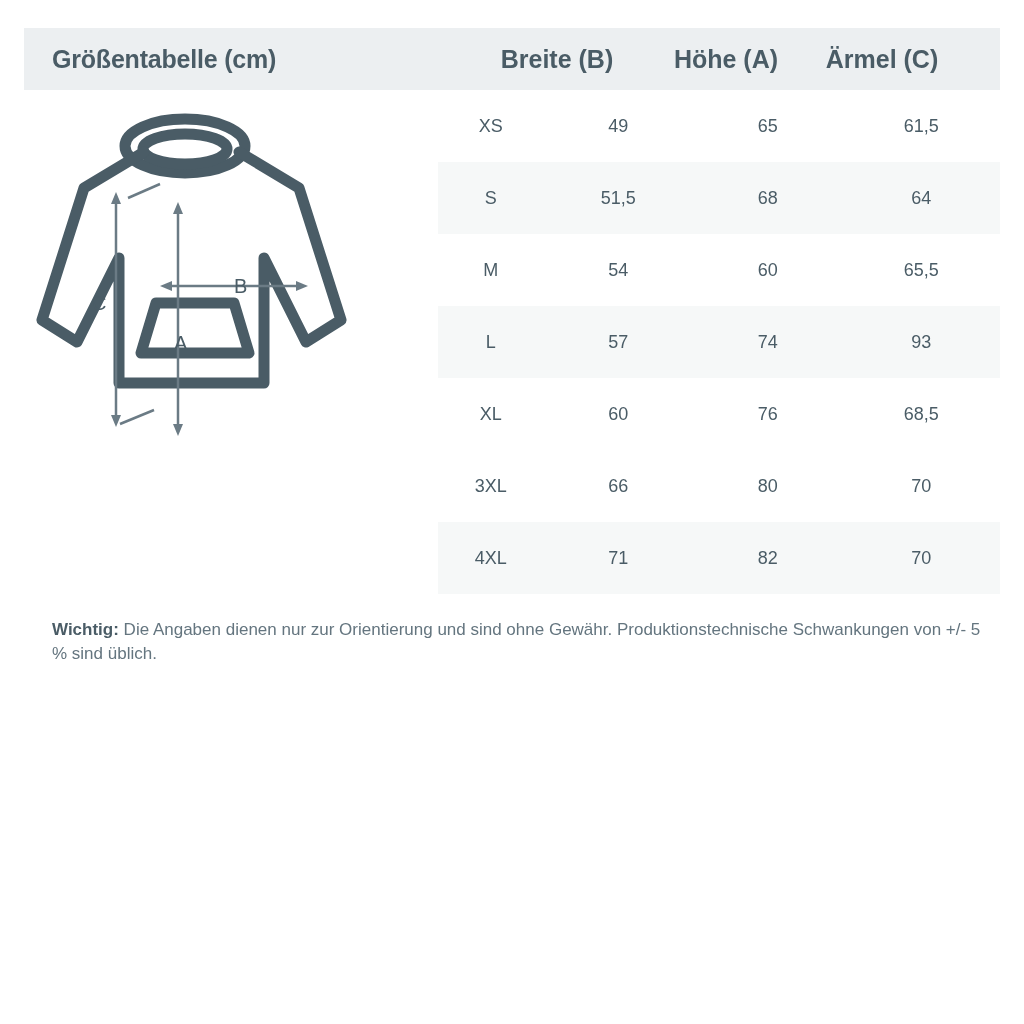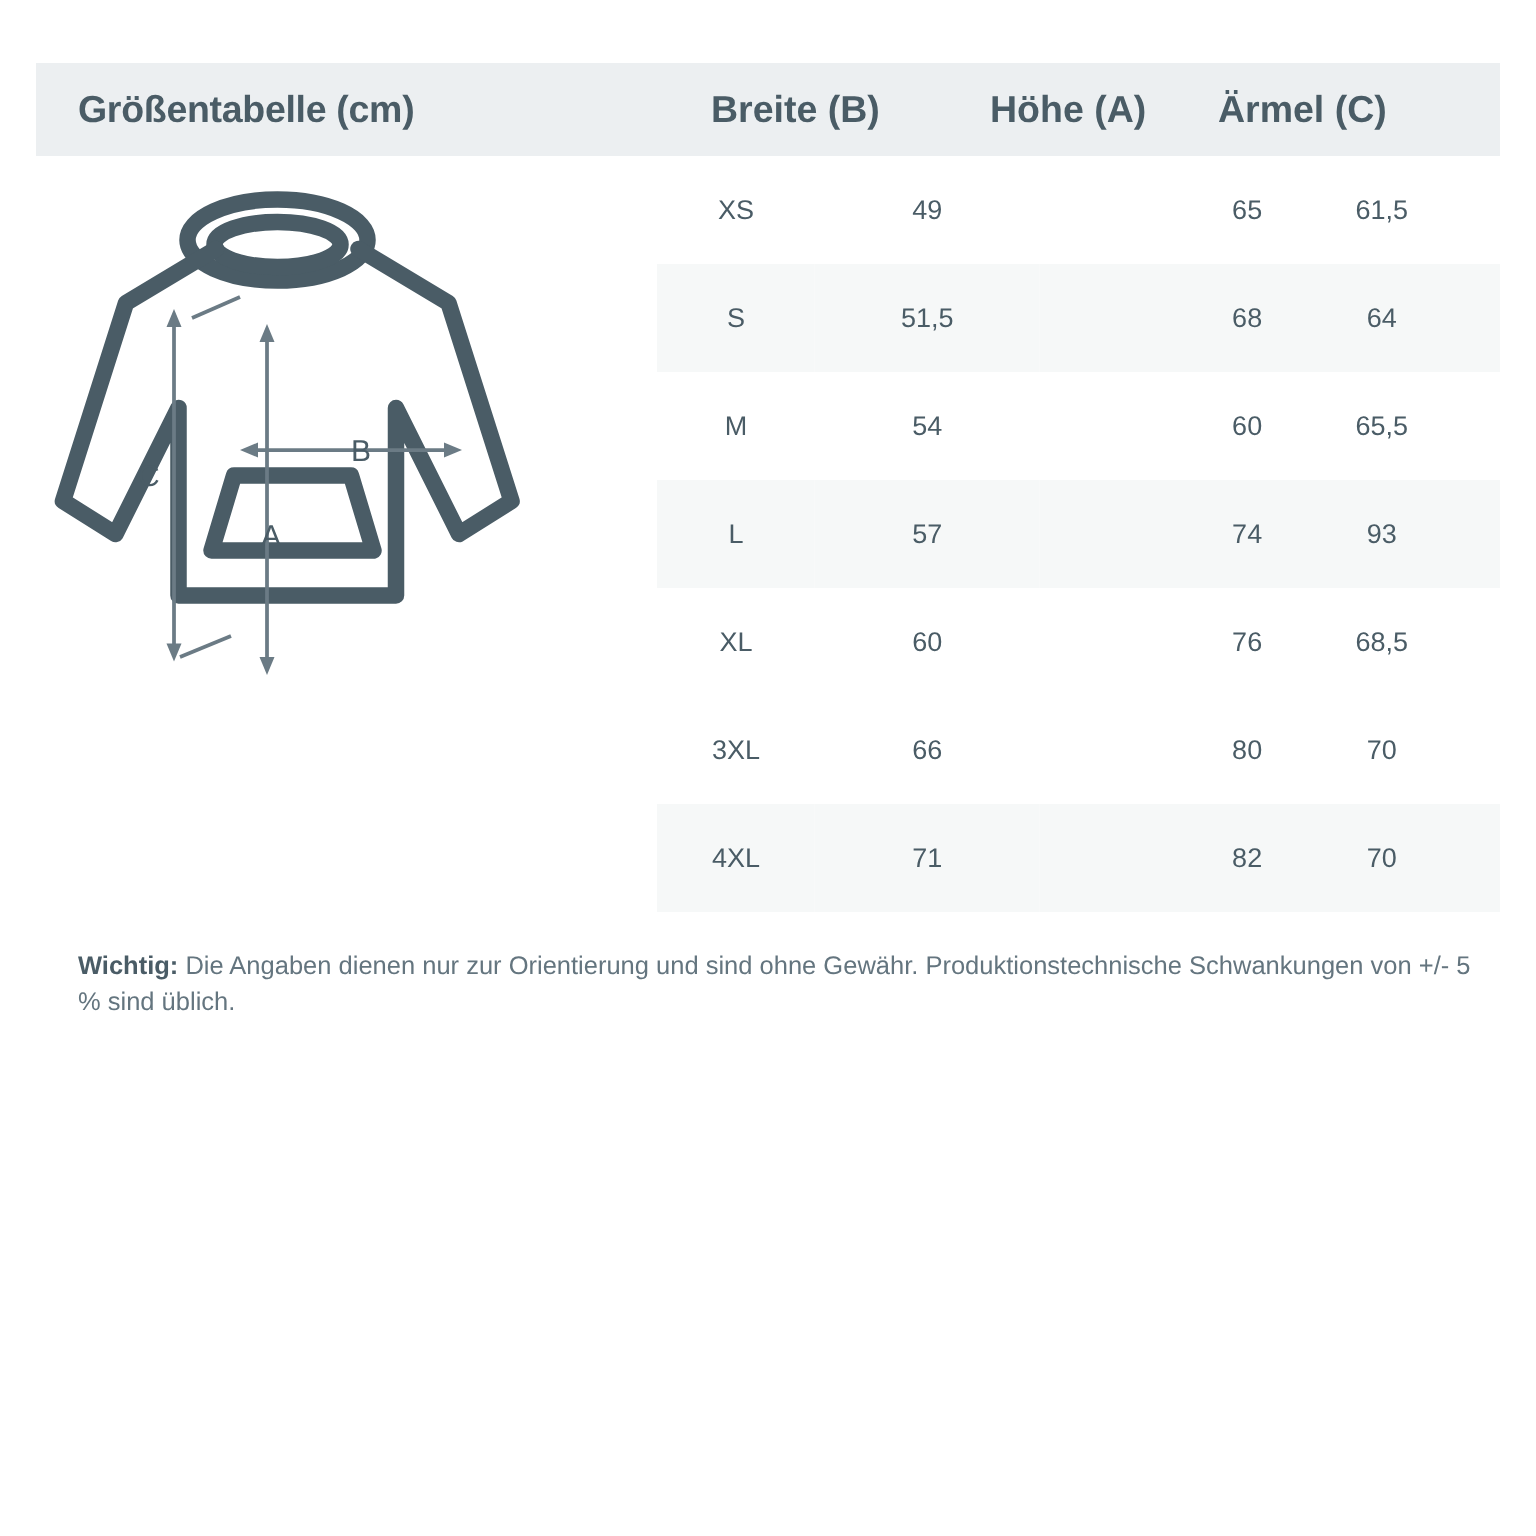--- a/index.html
+++ b/index.html
@@ -21,40 +21,41 @@
     box-sizing: border-box;
     padding: 0 24px;
   }
 
   
   .header-row {
     display: flex;
     align-items: center;
     background: #eceff1;
     height: 62px;
-    margin-top: 42px;
-    padding: 0 28px 0 28px;
+    margin-top: 28px;
+    padding: 0 38px 0 28px;
     box-sizing: border-box;
   }
   .header-title {
     font-size: 25px;
     font-weight: bold;
     color: #4a5c66;
     flex: 0 0 auto;
     letter-spacing: -0.2px;
   }
   .header-cols {
     margin-left: auto;
     display: flex;
     align-items: center;
   }
   .header-cols .hcol {
     font-size: 25px;
     font-weight: bold;
     color: #4a5c66;
+    text-align: center;
     white-space: nowrap;
   }
   .header-cols .hcol.c1 { width: 186px; }
   .header-cols .hcol.c2 { width: 152px; }
   .header-cols .hcol.c3 { width: 160px; }
 
   
   .body-wrap {
     display: flex;
     align-items: flex-start;
@@ -78,21 +79,21 @@
     color: #4a5c66;
     text-align: center;
     vertical-align: middle;
     font-weight: normal;
   }
   .size-table tr.alt td {
     background: #f6f8f8;
   }
   .size-table td.col-size { width: 106px; }
   .size-table td.col-b    { width: 152px; }
-  .size-table td.col-a    { width: 152px; text-align: right; }
+  .size-table td.col-a    { width: 152px; }
   .size-table td.col-c    { width: 160px; }
 
   
   .note {
     margin: 24px 0 0 28px;
     max-width: 960px;
     font-size: 17px;
     line-height: 1.42;
     color: #64757f;
   }

